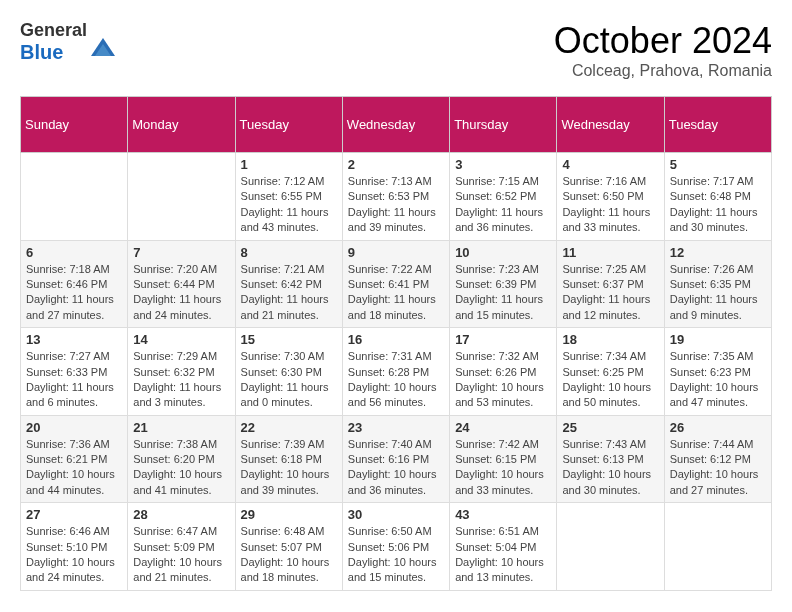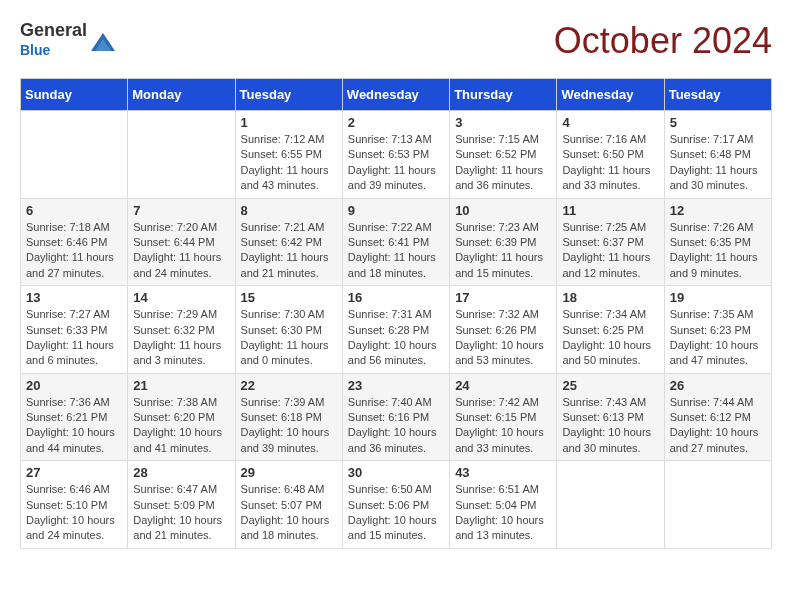--- a/index.html
+++ b/index.html
@@ -19,53 +19,53 @@
     .logo {
       display: flex;
       align-items: flex-end;
     }
     .logo-text-general {
       font-size: 18px;
       font-weight: bold;
       color: #333;
     }
     .logo-text-blue {
-      font-size: 14px;
+      font-size: 20px;
       font-weight: bold;
       color: #1a6abf;
     }
     .logo-icon {
       width: 28px;
       height: 28px;
       margin-left: 2px;
     }
     .title-section {
       text-align: right;
     }
     .month-title {
       font-size: 36px;
       font-weight: normal;
-      color: #7f1d1d;
+      color: #000000;
     }
     .location-title {
       font-size: 16px;
       color: #555;
     }
     .calendar {
       width: 100%;
       border-collapse: collapse;
       font-size: 11px;
     }
     .calendar th {
-      background-color: #1d4ed8;
+      background-color: #be185d;
       color: #fff;
-      padding: 8px 4px;
+      padding: 20px 4px;
       text-align: left;
       font-size: 13px;
-      font-weight: bold;
+      font-weight: normal;
       border: 1px solid #ccc;
     }
     .calendar td {
       border: 1px solid #ddd;
       padding: 4px 5px;
       vertical-align: top;
       width: 107px;
       height: 80px;
       background: #fff;
     }
@@ -100,20 +100,21 @@
       <span class="logo-text-general">General</span><br>
       <span class="logo-text-blue">Blue</span>
     </div>
     <svg class="logo-icon" viewBox="0 0 28 28">
       <polygon points="14,2 26,20 2,20" fill="#2a6db5"></polygon>
       <polygon points="14,8 22,20 6,20" fill="#5a9fd4" opacity="0.6"></polygon>
     </svg>
   </div>
   <div class="title-section">
     <div class="month-title">October 2024</div>
+    <div class="location-title">Colceag, Prahova, Romania</div>
   </div>
 </div>
 
 <table class="calendar">
   <thead>
     <tr>
     <th>Sunday</th>
         <th>Monday</th>
         <th>Tuesday</th>
         <th>Wednesday</th>

